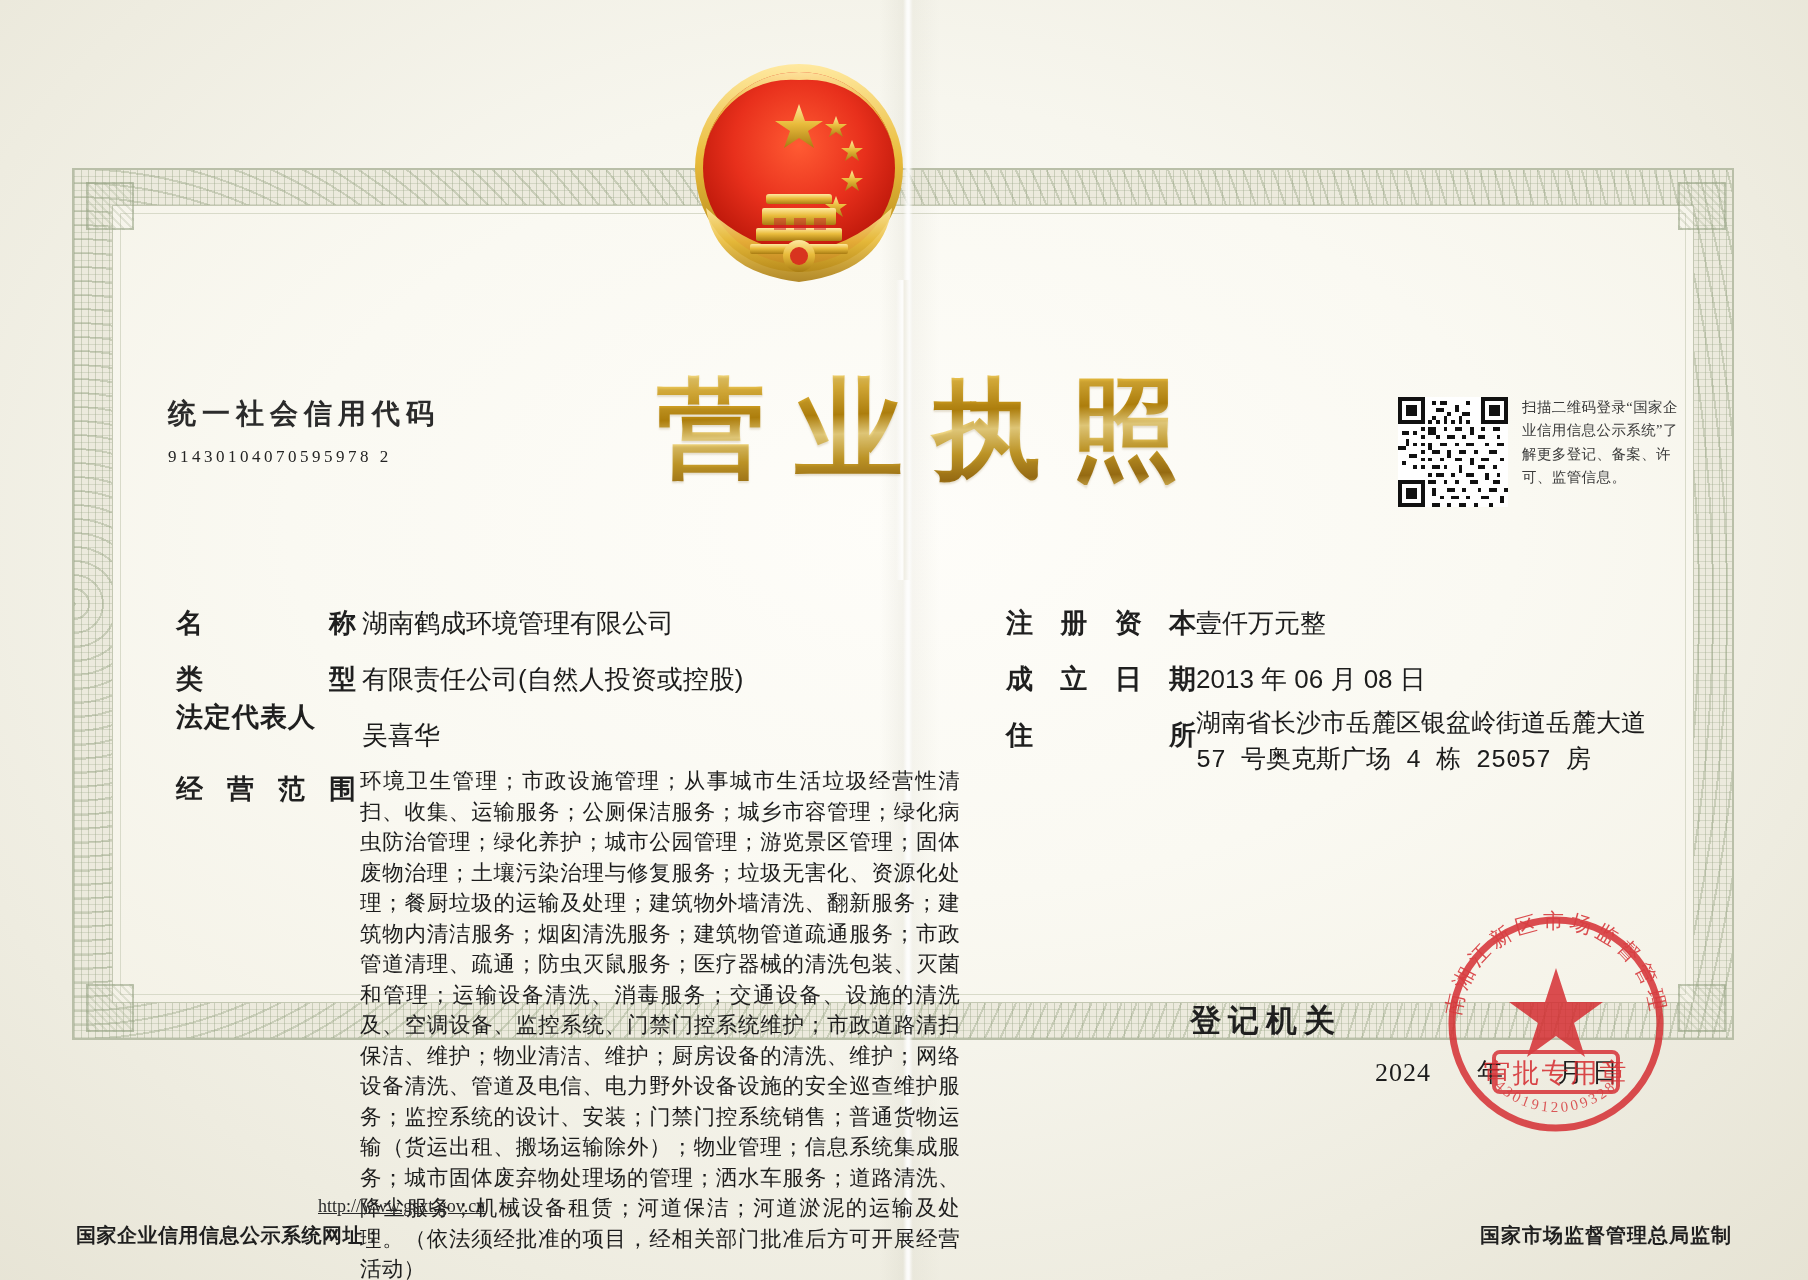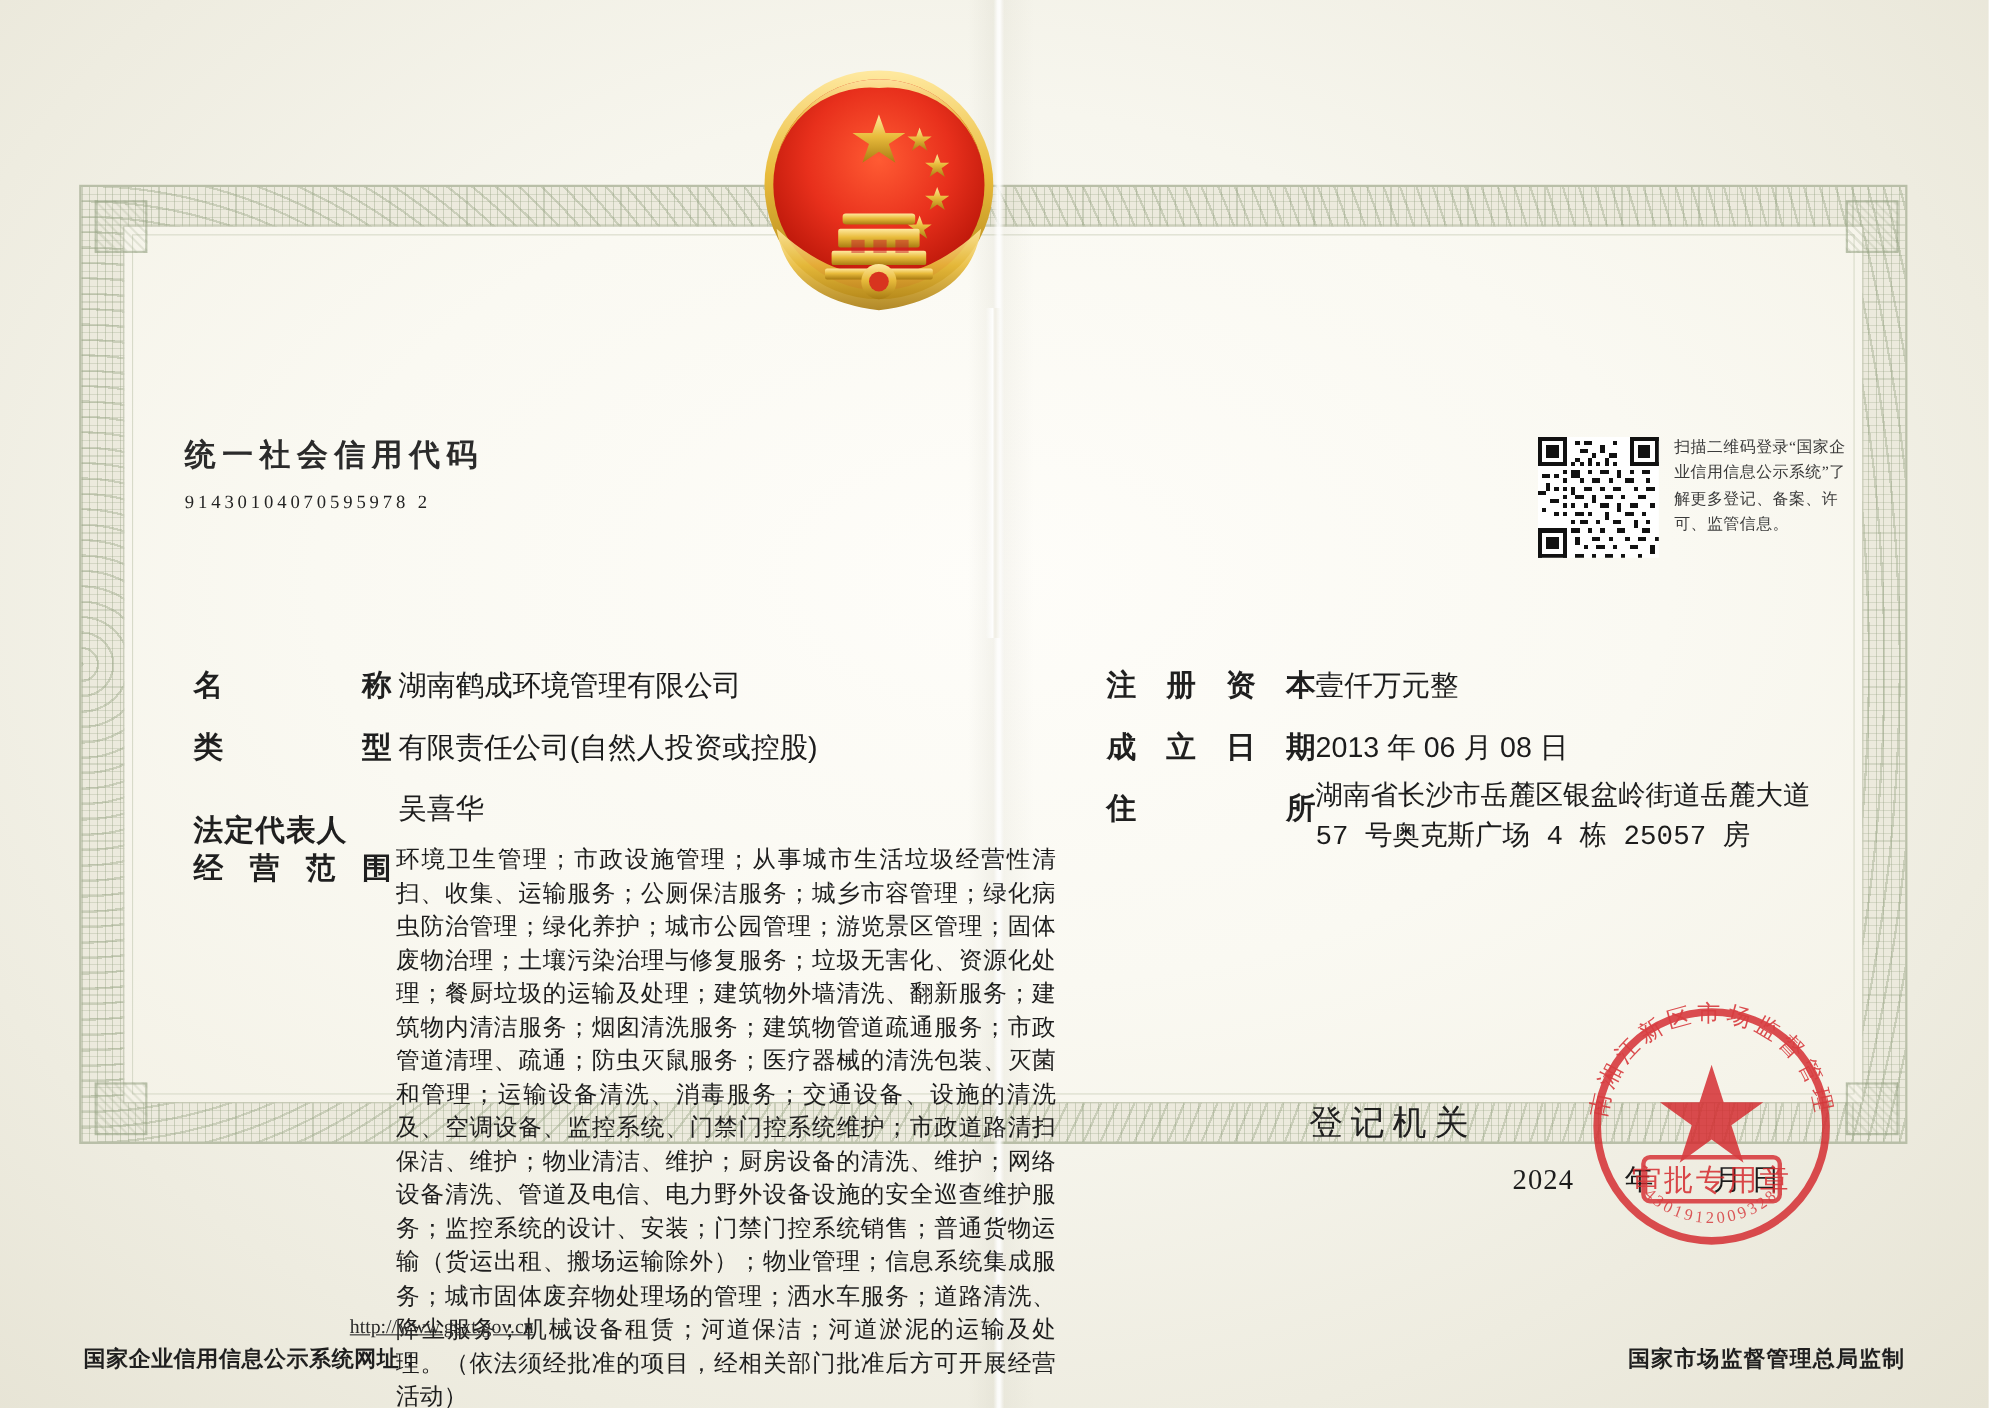--- a/index.html
+++ b/index.html
@@ -227,21 +227,21 @@
     color: #1c1c1c;
     font-family: Liberation Mono, monospace;
   }
 
   
   .reg-auth {
     position: absolute;
     left: 1190px;
     top: 1000px;
     font-size: 31px;
-    font-weight: normal;
+    font-weight: bold;
     letter-spacing: 7px;
     color: #1f1f1f;
     font-family: "DejaVu Serif", "Liberation Serif", serif;
   }
   .reg-date {
     position: absolute;
     left: 1348px;
     top: 1055px;
     font-size: 26px;
     color: #1c1c1c;
@@ -365,20 +365,21 @@
         <rect x="130" y="160" width="12" height="12" fill="#c9202a" opacity="0.5"></rect>
         <rect x="82" y="136" width="66" height="10" rx="3"></rect>
       </g>
 
       <circle cx="115" cy="198" r="16" fill="url(#embGold)"></circle>
       <circle cx="115" cy="198" r="9" fill="#d8341f"></circle>
     </svg>
   </div>
   <div class="emblem-ribbon"></div>
 
+  <div class="title-gold">营业执照</div>
 
   <div class="code-label">统一社会信用代码</div>
   <div class="code-value">91430104070595978 2</div>
 
   <div class="qr-box">
     <svg width="110" height="110" viewBox="0 0 29 29" shape-rendering="crispEdges" xmlns="http://www.w3.org/2000/svg">
       <rect width="29" height="29" fill="#ffffff"></rect>
       <g fill="#111111">
 
         <rect x="0" y="0" width="7" height="1"></rect>
@@ -500,21 +501,21 @@
       <span>称</span>
   </div>
   <div class="field-value" style="left:362px; top:606px;">湖南鹤成环境管理有限公司</div>
 
   <div class="field-label lbl-l" style="left:176px; top:661px;">
     <span>类</span>
       <span>型</span>
   </div>
   <div class="field-value" style="left:362px; top:662px;">有限责任公司(自然人投资或控股)</div>
 
-  <div class="field-label" style="left:176px; top:737px; letter-spacing:1px;">法定代表人</div>
+  <div class="field-label" style="left:176px; top:699px; letter-spacing:1px;">法定代表人</div>
   <div class="field-value" style="left:362px; top:718px;">吴喜华</div>
 
   <div class="field-label lbl-l" style="left:176px; top:771px;">
     <span>经</span>
       <span>营</span>
       <span>范</span>
       <span>围</span>
   </div>
   <div class="scope-text">环境卫生管理；市政设施管理；从事城市生活垃圾经营性清扫、收集、运输服务；公厕保洁服务；城乡市容管理；绿化病虫防治管理；绿化养护；城市公园管理；游览景区管理；固体废物治理；土壤污染治理与修复服务；垃圾无害化、资源化处理；餐厨垃圾的运输及处理；建筑物外墙清洗、翻新服务；建筑物内清洁服务；烟囱清洗服务；建筑物管道疏通服务；市政管道清理、疏通；防虫灭鼠服务；医疗器械的清洗包装、灭菌和管理；运输设备清洗、消毒服务；交通设备、设施的清洗及、空调设备、监控系统、门禁门控系统维护；市政道路清扫保洁、维护；物业清洁、维护；厨房设备的清洗、维护；网络设备清洗、管道及电信、电力野外设备设施的安全巡查维护服务；监控系统的设计、安装；门禁门控系统销售；普通货物运输（货运出租、搬场运输除外）；物业管理；信息系统集成服务；城市固体废弃物处理场的管理；洒水车服务；道路清洗、降尘服务；机械设备租赁；河道保洁；河道淤泥的运输及处理。（依法须经批准的项目，经相关部门批准后方可开展经营活动）</div>
 

